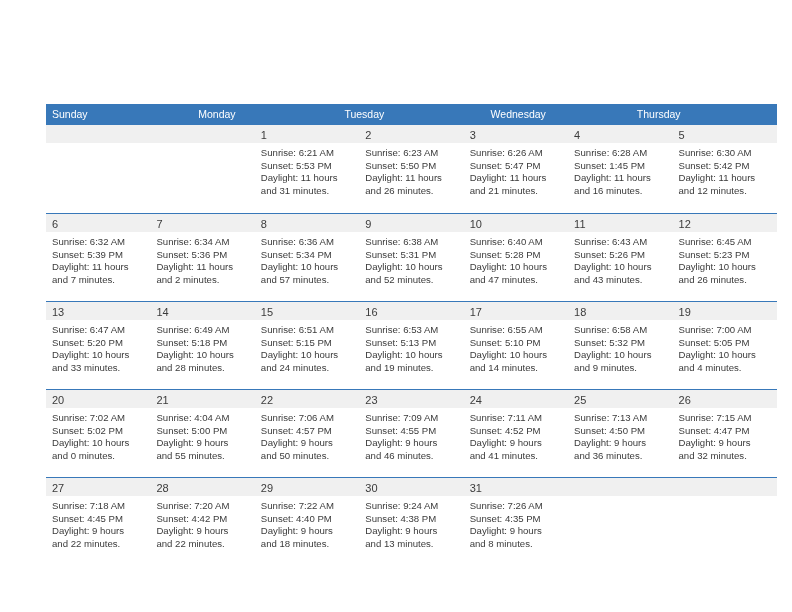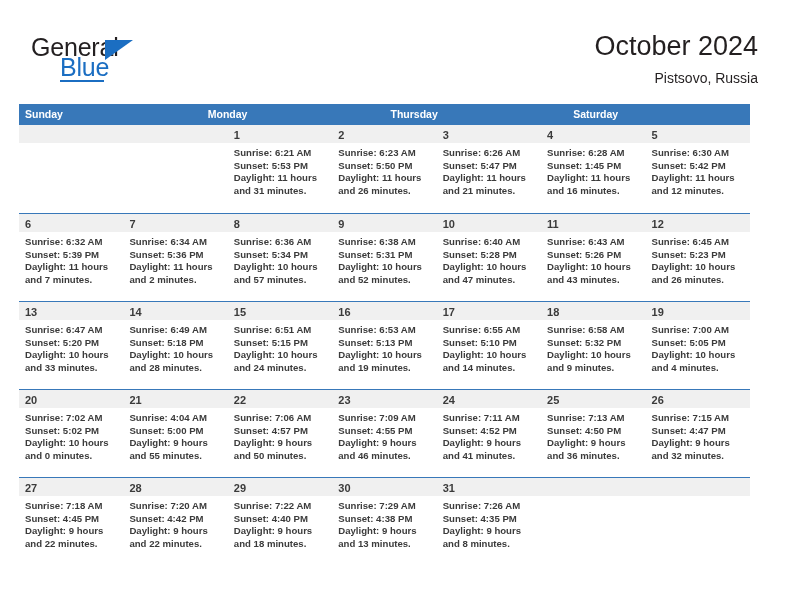--- a/index.html
+++ b/index.html
@@ -81,24 +81,23 @@
     font-size: 14px;
     color: #231f20;
     line-height: 20px;
     margin-top: 5px;
     white-space: nowrap;
   }
 
   
   .calendar {
     position: absolute;
-    left: 19px;
+    left: 46px;
     top: 104px;
     width: 731px;
-    font-weight: bold;
   }
   .weekdays {
     display: flex;
     width: 100%;
     height: 21px;
     background: #3878b9;
   }
   .weekday {
     flex: 1 1 0;
     color: #ffffff;
@@ -142,42 +141,28 @@
     line-height: 12.6px;
     white-space: nowrap;
   }
   .day.empty .day-numbar { background: #f0f0f0; }
 </style>
 </head>
 <body>
 
 <div id="page">
 
-  <div class="header">
-
-    <div class="brand">
-      <span class="brand-general">General</span>
-      <span class="brand-triangle"></span>
-      <span class="brand-underline"></span>
-      <span class="brand-blue">Blue</span>
-    </div>
-
-    <div class="title-block">
-      <div class="cal-title">October 2024</div>
-      <div class="cal-subtitle">Pistsovo, Russia</div>
-    </div>
-
-  </div>
 
   <div class="calendar">
     <div class="weekdays" id="weekday-row">
         <div class="weekday">Sunday</div>
         <div class="weekday">Monday</div>
+        <div class="weekday">Tuesday</div>
+        <div class="weekday">Wednesday</div>
         <div class="weekday">Thursday</div>
-        <div class="weekday">Saturday</div>
       </div>
     <div id="weeks-container">
         <div class="week">
           <div class="day empty">
             <div class="day-numbar"><span class="day-num"></span></div>
             <div class="day-body"></div>
           </div>
           <div class="day empty">
             <div class="day-numbar"><span class="day-num"></span></div>
             <div class="day-body"></div>
@@ -447,21 +432,21 @@
             <div class="day-body">
               <div class="day-line">Sunrise: 7:22 AM</div>
               <div class="day-line">Sunset: 4:40 PM</div>
               <div class="day-line">Daylight: 9 hours</div>
               <div class="day-line">and 18 minutes.</div>
             </div>
           </div>
           <div class="day">
             <div class="day-numbar"><span class="day-num">30</span></div>
             <div class="day-body">
-              <div class="day-line">Sunrise: 7:29 AM</div>
+              <div class="day-line">Sunrise: 9:24 AM</div>
               <div class="day-line">Sunset: 4:38 PM</div>
               <div class="day-line">Daylight: 9 hours</div>
               <div class="day-line">and 13 minutes.</div>
             </div>
           </div>
           <div class="day">
             <div class="day-numbar"><span class="day-num">31</span></div>
             <div class="day-body">
               <div class="day-line">Sunrise: 7:26 AM</div>
               <div class="day-line">Sunset: 4:35 PM</div>

